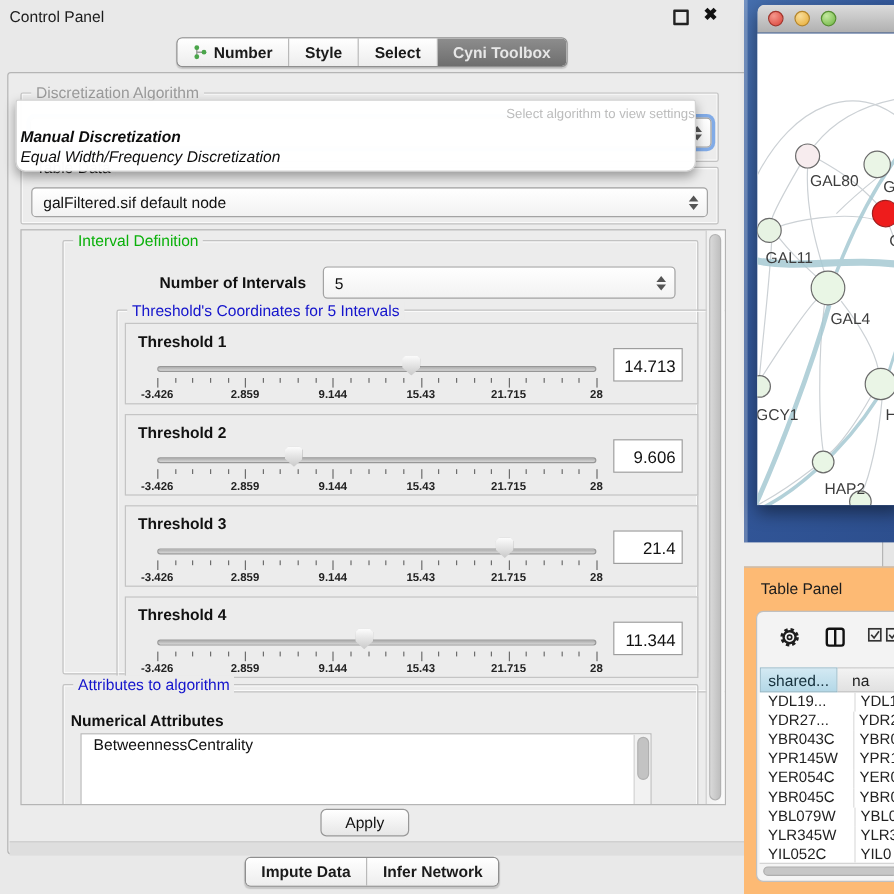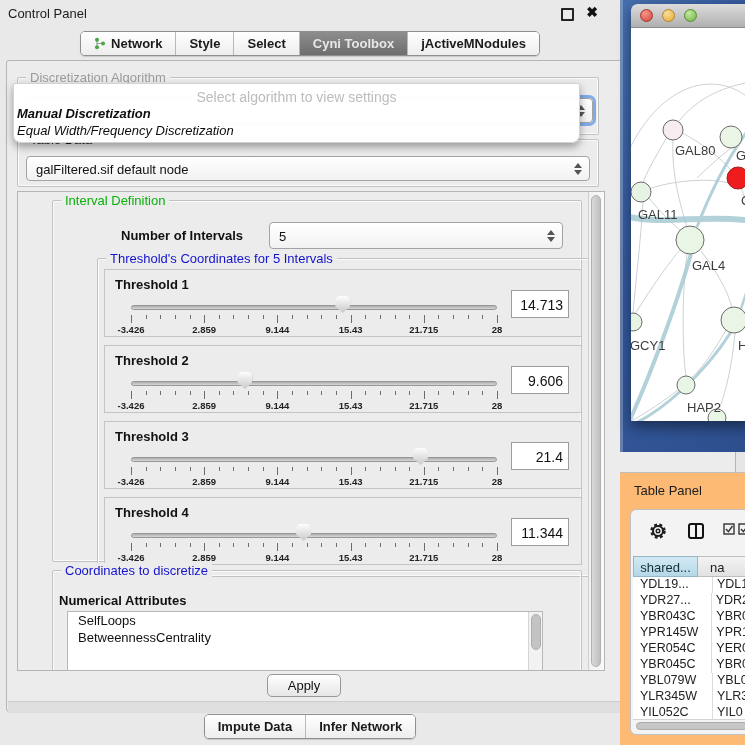--- a/index.html
+++ b/index.html
@@ -36,32 +36,32 @@
   .combo .cval{position:absolute;left:9px;top:50%;transform:translateY(-50%);white-space:nowrap;}
   .spin{position:absolute;right:7px;top:50%;transform:translateY(-50%);display:flex;flex-direction:column;gap:2px;}
   .spin i{display:block;width:0;height:0;border-left:4px solid transparent;border-right:4px solid transparent;}
   .spin .up{border-bottom:5px solid #555;}
   .spin .dn{border-top:5px solid #555;}
   
   .algo-combo{left:18px;top:37px;width:568px;height:25px;box-shadow:0 0 0 3px rgba(110,160,230,.85);}
   
   .popup{position:absolute;left:6px;top:22px;width:565px;height:58px;background:rgba(255,255,255,.98);
     border:1px solid #d2d2d2;border-radius:2px 2px 8px 8px;box-shadow:0 4px 9px rgba(0,0,0,.35);z-index:20;}
-  .popup-hint{position:absolute;left:0;top:5px;width:100%;text-align:center;font-size:14px;color:#bcbcbc;}
+  .popup-hint{position:absolute;left:0;top:5px;width:100%;text-align:right;font-size:11px;color:#bcbcbc;}
   .popup-item{position:absolute;left:3px;font-size:13px;color:#0d0d0d;white-space:nowrap;font-style:italic;}
   .popup-item.b{font-weight:bold;}
   
   .scrollpane{position:absolute;left:10px;top:130px;width:588px;height:480px;border:1px solid #b5b5b5;
     background:#ececec;overflow:hidden;box-sizing:border-box;}
   .vscroll{position:absolute;right:0;top:0;width:15px;height:100%;background:linear-gradient(to right,#f1f1f1,#fafafa);border-left:1px solid #cfcfcf;}
   .vscroll .thumb{position:absolute;left:2px;top:3px;width:10px;bottom:3px;border-radius:6px;
     background:linear-gradient(to right,#d9d9d9,#bfbfbf);border:1px solid #b2b2b2;box-sizing:border-box;}
   
   .interval-group{left:34px;top:8px;width:528px;height:360px;}
-  .ni-label{position:absolute;left:68px;top:27px;font-size:13px;font-weight:bold;color:#111;}
+  .ni-label{position:absolute;left:80px;top:27px;font-size:13px;font-weight:bold;color:#111;}
   .ni-combo{left:216px;top:21px;width:294px;height:27px;}
   .thr-group{left:44px;top:57px;width:506px;height:317px;border:1px solid #c2c2c2;}
   .thr-panel{position:absolute;left:6px;width:478px;height:68px;background:#ececec;border:1px solid #c4c4c4;box-sizing:border-box;}
   .thr-label{position:absolute;left:10px;top:7px;font-size:13px;font-weight:bold;color:#111;}
   .sl-track{position:absolute;left:26px;top:35px;width:366px;height:5px;border-radius:3px;
     background:linear-gradient(#adadad,#d7d7d7);border:1px solid #979797;box-sizing:border-box;}
   .sl-thumb{position:absolute;top:26px;width:15px;height:17px;margin-left:-7px;
     background:linear-gradient(#fdfdfd,#c9c9c9);
     clip-path:polygon(50% 100%,0 60%,0 18%,20% 0,80% 0,100% 18%,100% 60%);
     filter:drop-shadow(0 0 1px #7e7e7e);}
@@ -126,33 +126,30 @@
 
   <div class="tabbar top">
     <div class="seg" id="top-tabs">
         <div class="tab">
           <svg width="12" height="13" viewBox="0 0 12 13">
             <path d="M3,3 L3,10 M3,6.5 L9,6.5" stroke="#9a9a9a" stroke-width="1.2" fill="none"></path>
             <circle cx="3" cy="2.7" r="2" fill="#4aa54a"></circle>
             <circle cx="3" cy="10.3" r="2" fill="#4aa54a"></circle>
             <circle cx="9" cy="6.5" r="2" fill="#4aa54a"></circle>
           </svg>
-          <span>Network</span>
+          <span>Number</span>
         </div>
         <div class="tab">
           <span>Style</span>
         </div>
         <div class="tab">
           <span>Select</span>
         </div>
         <div class="tab sel">
           <span>Cyni Toolbox</span>
-        </div>
-        <div class="tab">
-          <span>jActiveMNodules</span>
         </div>
       </div>
   </div>
 
   <div class="main-panel">
 
     <div class="group" style="left:10px;top:16px;width:580px;height:56px;">
       <span class="gtitle faded">Discretization Algorithm</span>
     </div>
     <div class="combo algo-combo">
@@ -345,25 +342,24 @@
                 <div class="tick minor" style="left: 377.36px;"></div>
                 <div class="tick major" style="left: 392px;"></div>
                 <div class="tick-label" style="left: 392px;">28</div>
                 <div class="thr-value">11.344</div>
               </div>
             </div>
         </div>
       </div>
 
       <div class="group attr-group">
-        <span class="gtitle blue">Coordinates to discretize</span>
+        <span class="gtitle blue">Attributes to algorithm</span>
         <div class="attr-title">Numerical Attributes</div>
         <div class="attr-list">
           <div id="attr-items">
-              <div class="attr-item">SelfLoops</div>
               <div class="attr-item">BetweennessCentrality</div>
             </div>
           <div class="list-vscroll">
               <div class="thumb"></div>
             </div>
         </div>
       </div>
 
       <div class="vscroll">
           <div class="thumb"></div>

